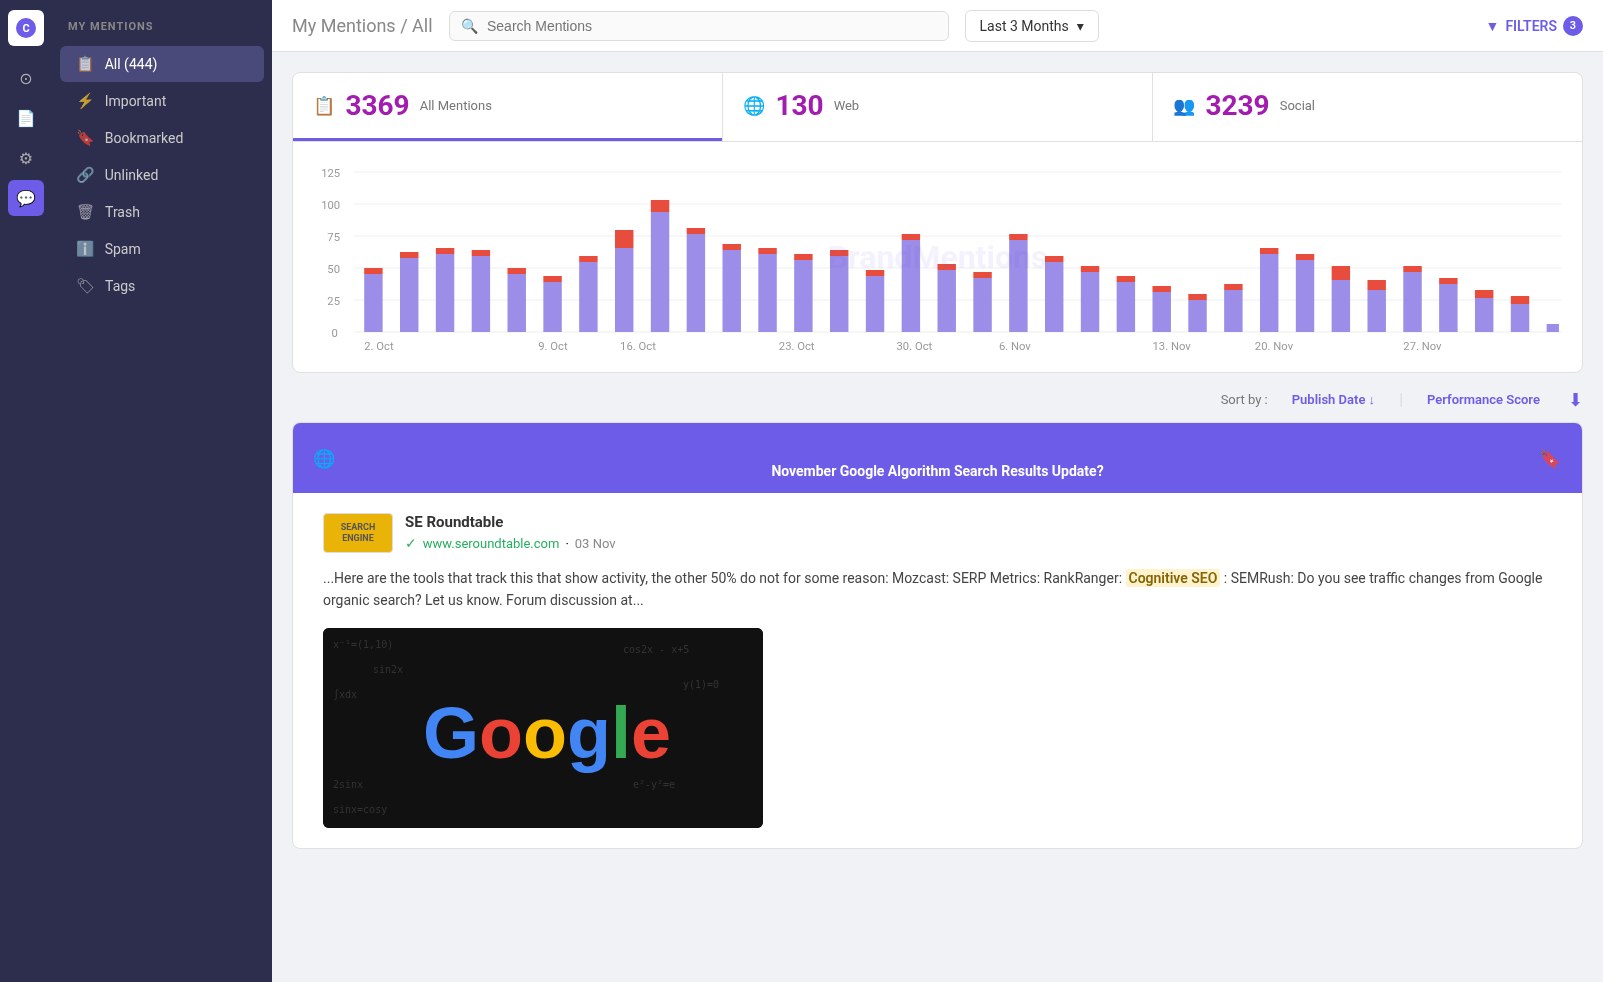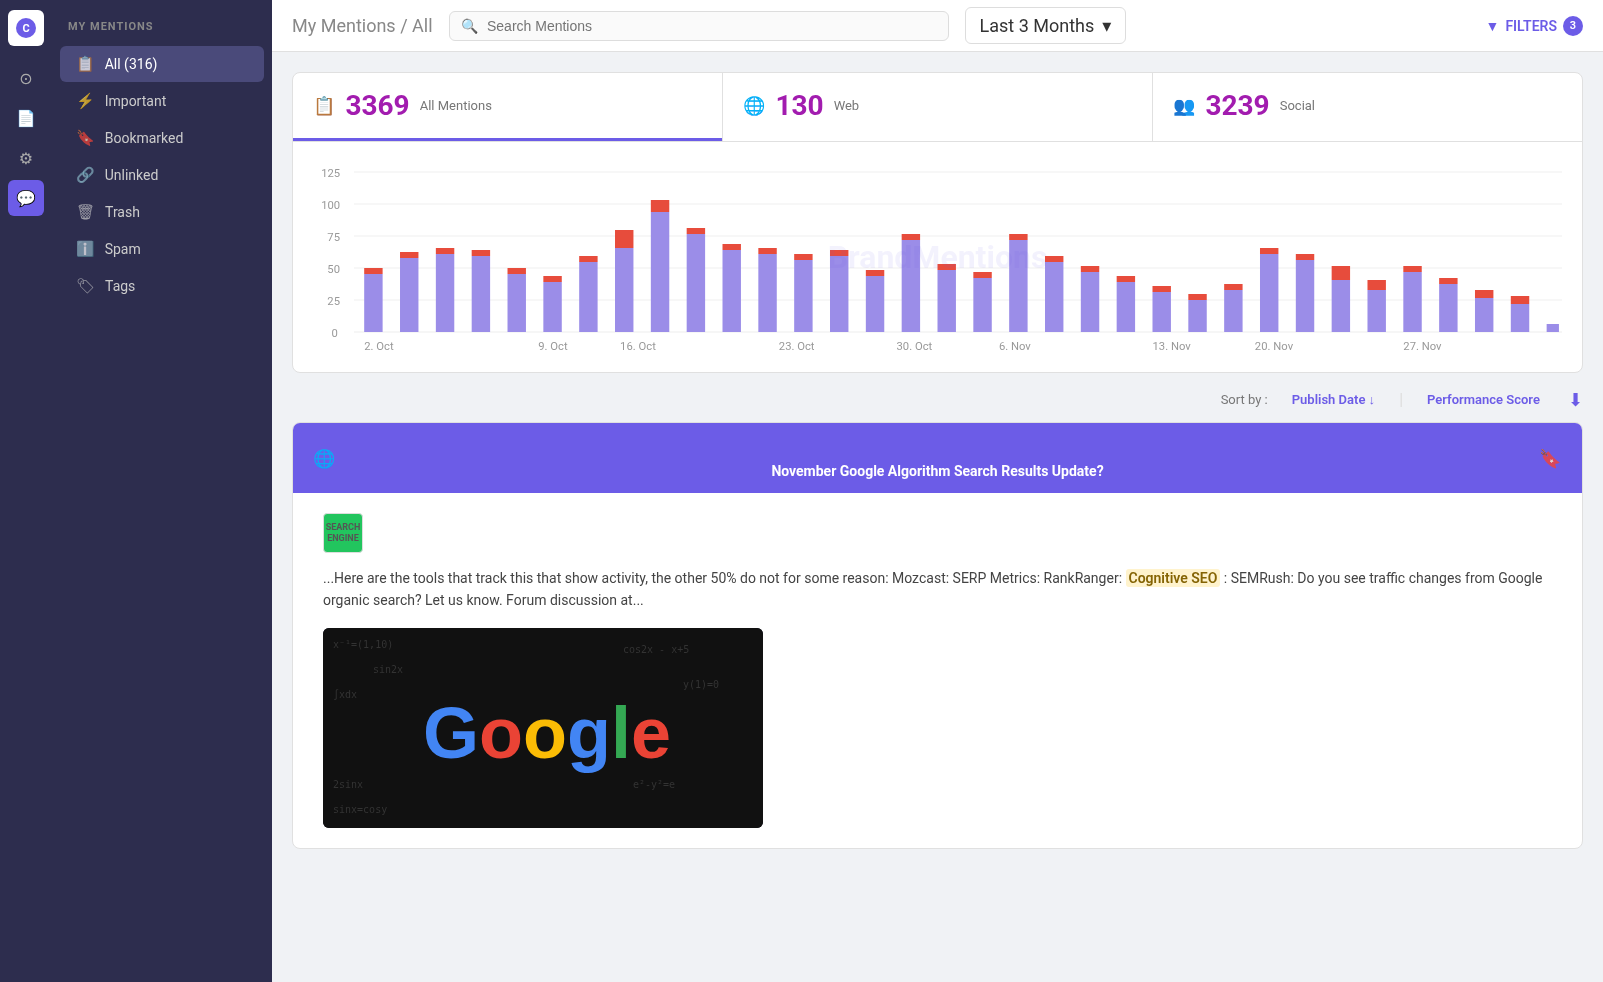--- a/index.html
+++ b/index.html
@@ -78,21 +78,21 @@
       background: #fafafa;
     }
     .search-box input {
       border: none; background: transparent; outline: none;
       font-size: 14px; color: #555; width: 100%;
     }
     .search-icon { color: #aaa; font-size: 14px; }
     .date-filter {
       display: flex; align-items: center; gap: 8px;
       border: 1px solid #ddd; border-radius: 6px; padding: 7px 14px;
-      background: #fff; cursor: pointer; font-size: 18px; color: #333;
+      background: #fff; cursor: pointer; font-size: 14px; color: #333;
       white-space: nowrap;
     }
     .filters-btn {
       display: flex; align-items: center; gap: 6px;
       color: #6c5ce7; font-size: 14px; font-weight: 600; cursor: pointer;
       margin-left: auto; white-space: nowrap;
     }
     .filter-count {
       background: #6c5ce7; color: #fff; border-radius: 50%;
       width: 20px; height: 20px; display: flex; align-items: center; justify-content: center;
@@ -150,21 +150,21 @@
     }
     .mention-header-icon { font-size: 18px; opacity: 0.9; }
     .mention-header-title { flex: 1; font-size: 14px; font-weight: 700; text-align: center; margin-top: 26px; }
     .mention-header-bookmark { font-size: 18px; opacity: 0.8; cursor: pointer; }
 
     .mention-body { padding: 20px 30px; }
     .mention-source {
       display: flex; align-items: flex-start; gap: 12px; margin-bottom: 14px;
     }
     .source-logo {
-      width: 40px; height: 40px; background: #22c55e; border: 1px solid #ddd;
+      width: 70px; height: 40px; background: #eab308; border: 1px solid #ddd;
       border-radius: 4px; display: flex; align-items: center; justify-content: center;
       font-size: 9px; font-weight: 700; color: #555; text-align: center;
       line-height: 1.2; flex-shrink: 0;
     }
     .source-info { display: flex; flex-direction: column; gap: 4px; }
     .source-name { font-size: 15px; font-weight: 700; color: #333; }
     .source-meta { display: flex; align-items: center; gap: 6px; font-size: 13px; }
     .source-url { color: #27ae60; text-decoration: none; }
     .source-date { color: #888; }
     .verified-icon { color: #27ae60; font-size: 14px; }
@@ -201,21 +201,21 @@
   <div class="icon-bar-item">📄</div>
   <div class="icon-bar-item">⚙</div>
   <div class="icon-bar-item active">💬</div>
 </div>
 
 <div class="sidebar">
   <div class="sidebar-title">MY MENTIONS</div>
 
   <div class="sidebar-item active">
     <span class="sidebar-icon">📋</span>
-    <span>All (316)</span>
+    <span>All (444)</span>
   </div>
   <div class="sidebar-item">
     <span class="sidebar-icon">⚡</span>
     <span>Important</span>
   </div>
   <div class="sidebar-item">
     <span class="sidebar-icon">🔖</span>
     <span>Bookmarked</span>
   </div>
   <div class="sidebar-item">
@@ -427,20 +427,29 @@
       <div class="mention-header">
         <span class="mention-header-icon">🌐</span>
         <span class="mention-header-title">November Google Algorithm Search Results Update?</span>
         <span class="mention-header-bookmark">🔖</span>
       </div>
       <div class="mention-body">
         <div class="mention-source">
           <div class="source-logo">
             <div>SEARCH<br>ENGINE</div>
           </div>
+          <div class="source-info">
+            <span class="source-name">SE Roundtable</span>
+            <div class="source-meta">
+              <span class="verified-icon">✓</span>
+              <a class="source-url" href="#">www.seroundtable.com</a>
+              <span>·</span>
+              <span class="source-date">03 Nov</span>
+            </div>
+          </div>
         </div>
         <div class="mention-text">
           <span>...Here are the tools that track this that show activity, the other 50% do not for some reason: Mozcast: SERP Metrics: RankRanger: </span><span class="mention-keyword">Cognitive SEO</span><span> : SEMRush: Do you see traffic changes from Google organic search? Let us know. Forum discussion at...</span>
         </div>
 
         <div class="mention-image">
           <svg width="440" height="200" viewBox="0 0 440 200">
             <rect width="440" height="200" fill="#111"></rect>
 
             <text x="10" y="20" fill="#333" font-size="10" font-family="monospace">x⁻¹=(1,10)</text>

